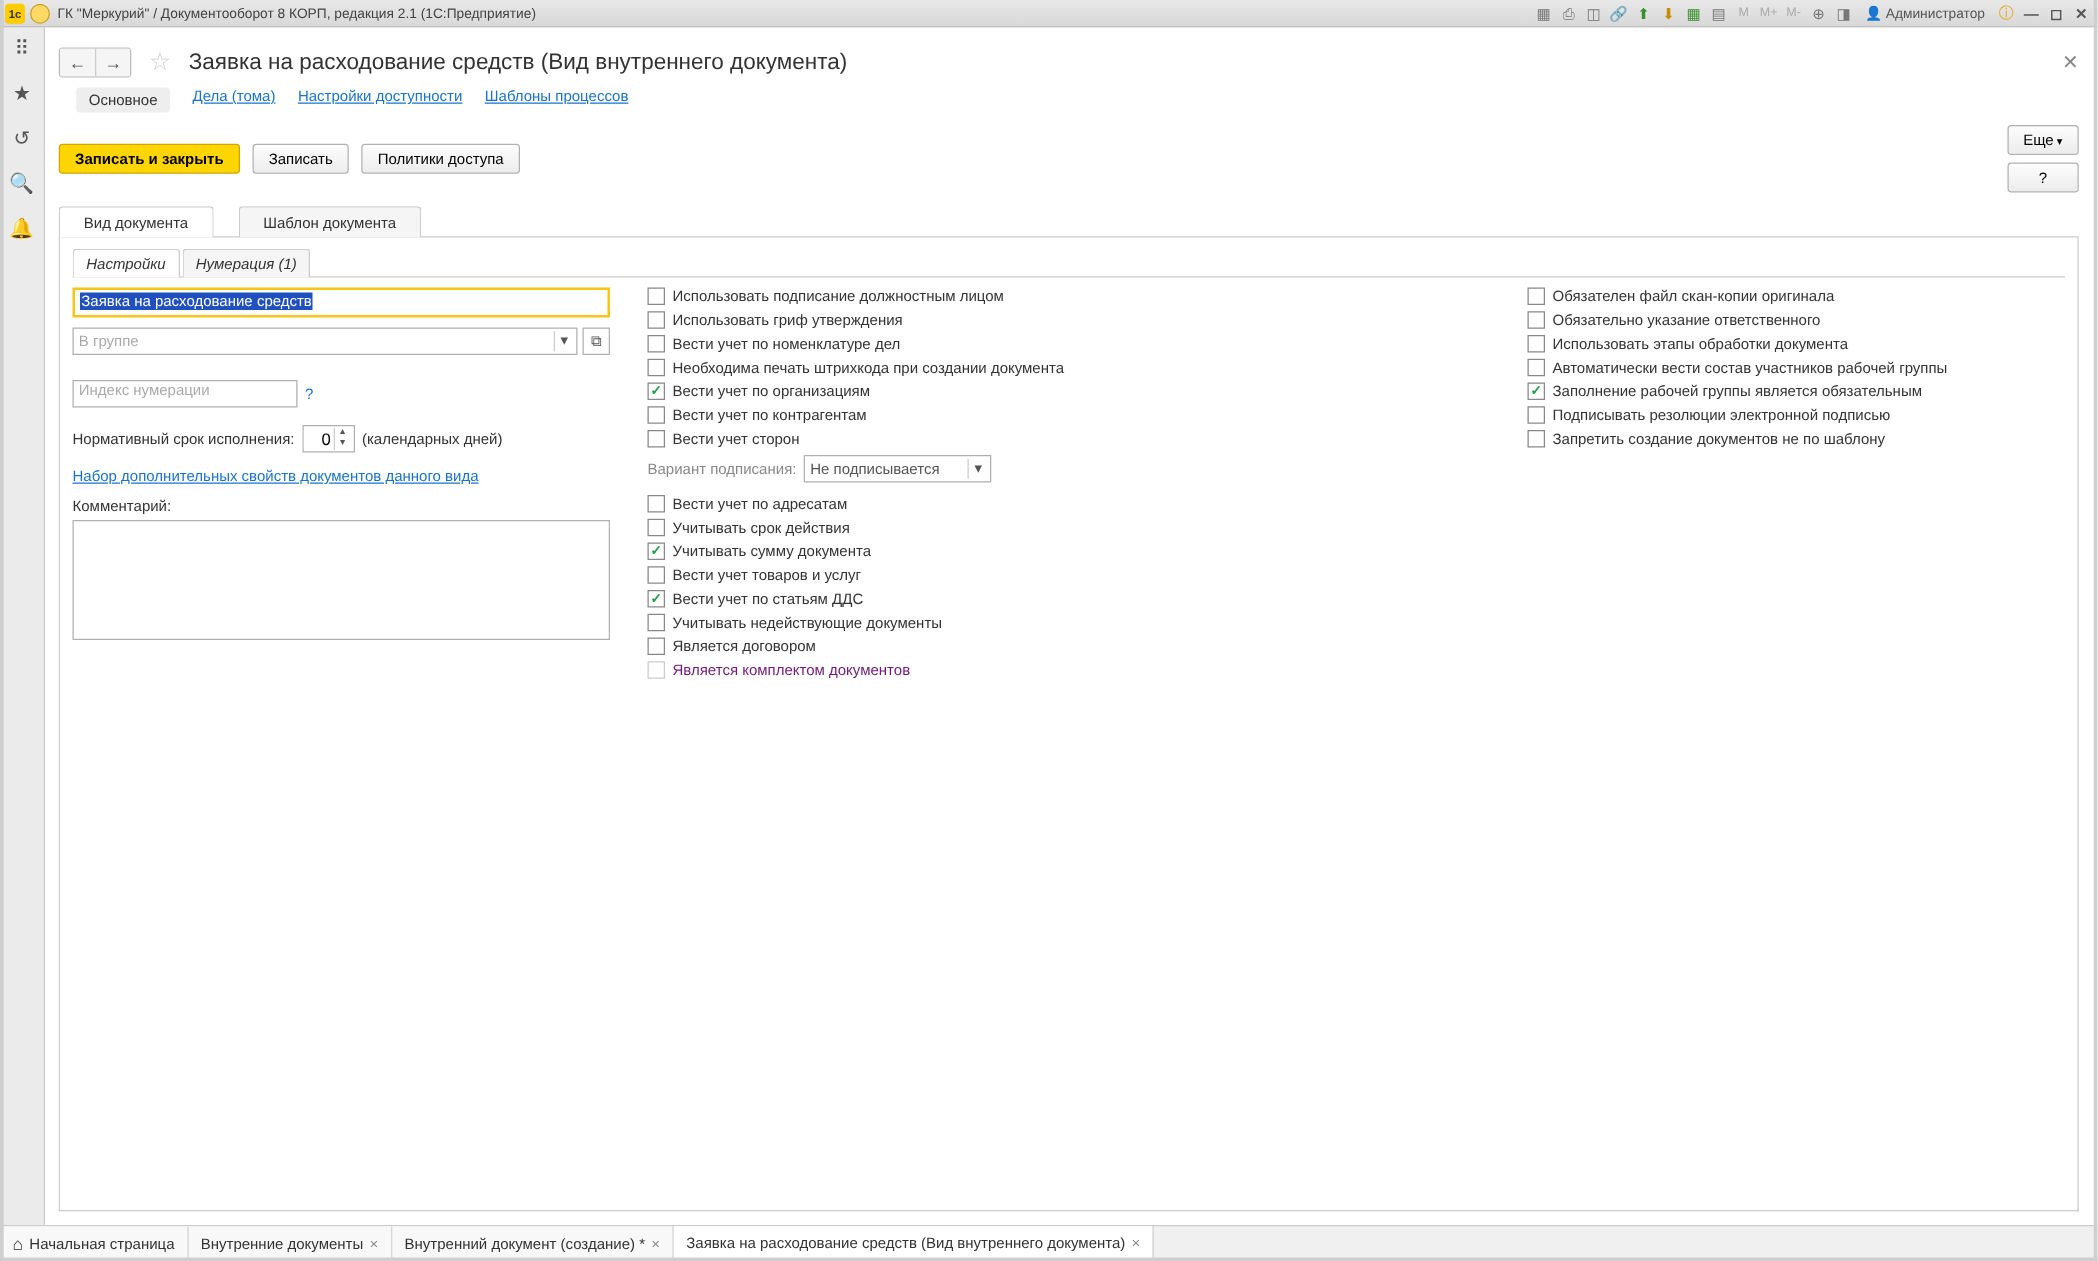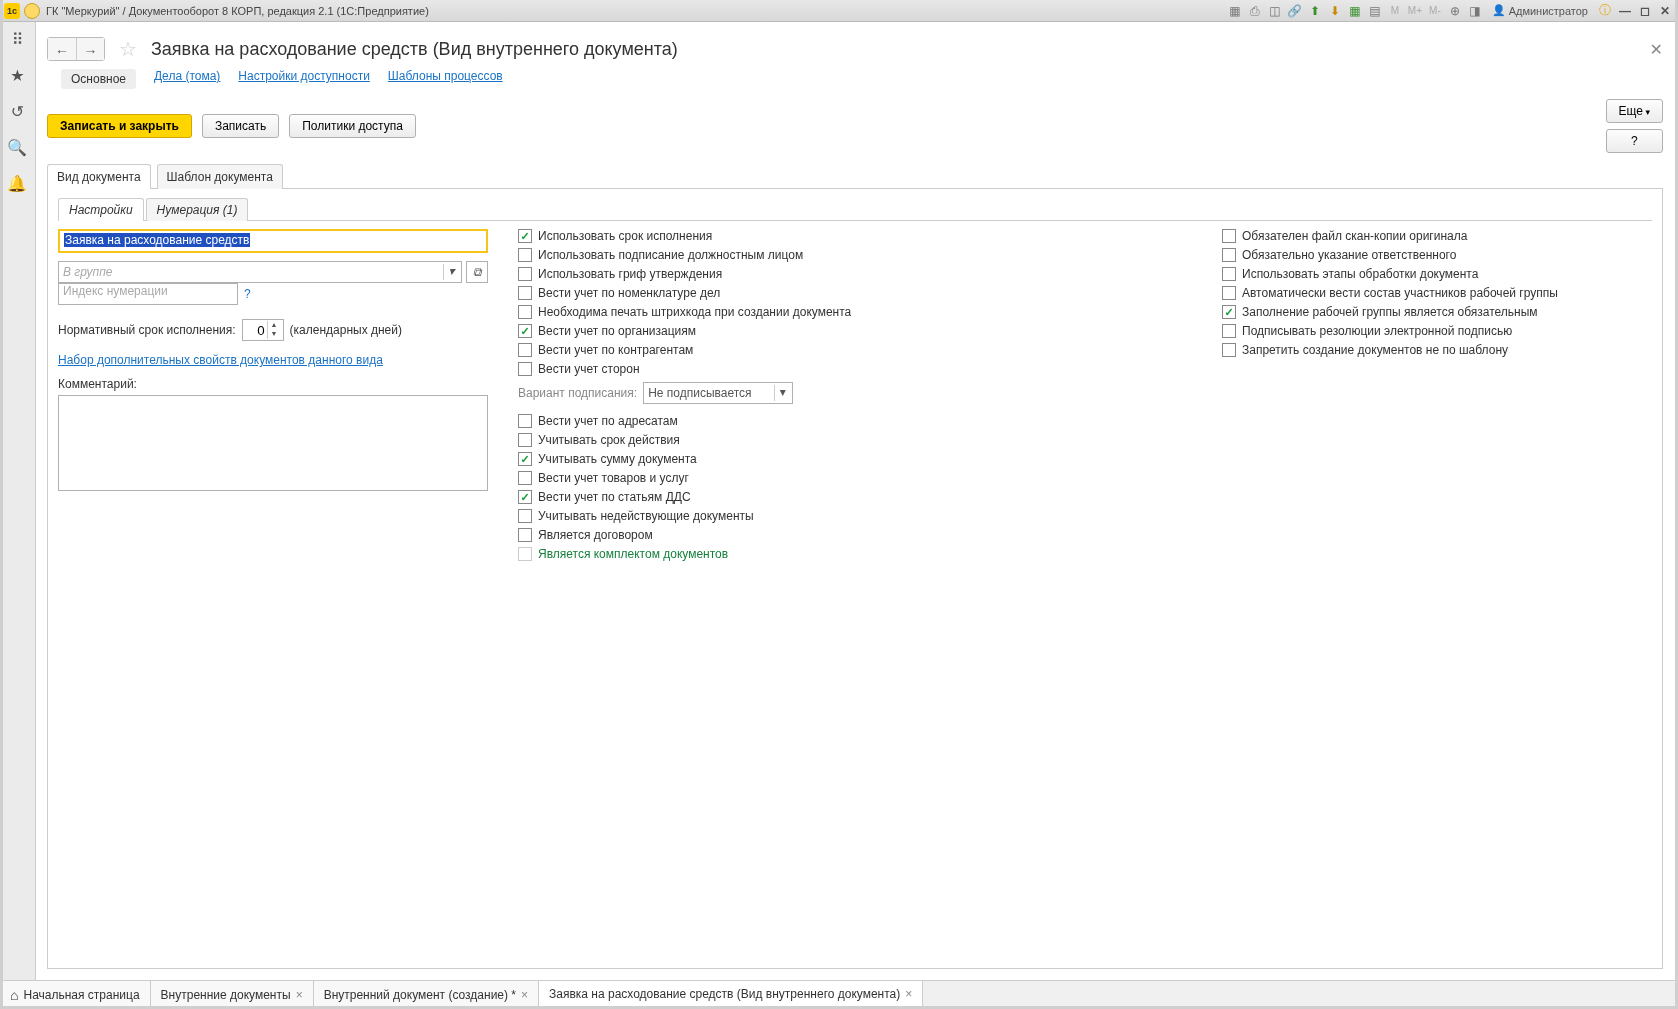--- a/index.html
+++ b/index.html
@@ -38,56 +38,56 @@
 .link-row .lnk.active { background:#eee; color:#333; text-decoration:none; padding:3px 10px; border-radius:3px;margin-left:14px;}
 
 .btn-row { display:flex; gap:10px; align-items:center; padding-bottom:10px;}
 .btn { border:1px solid #b0b0b0; background:linear-gradient(#fdfdfd,#ececec); padding:4px 12px; border-radius:3px; cursor:pointer; font-size:12px;}
 .btn.primary { background:#ffd500; border-color:#d4a500; font-weight:bold;}
 .btn-row .right-btns { margin-left:auto; display:flex; gap:6px;flex-direction:column;}
 .btn.more::after { content:" ▾"; font-size:9px;}
 .btn.help { padding:4px 8px;}
 
 .tabs { display:flex; border-bottom:1px solid #ccc; margin-bottom:0;}
-.tab { padding:5px 9px; border:1px solid #ccc; border-bottom:none; background:#f5f5f5; cursor:pointer; position:relative; top:1px; margin-right:6px; border-radius:3px 3px 0 0;text-align:center;}
+.tab { padding:5px 19px; border:1px solid #ccc; border-bottom:none; background:#f5f5f5; cursor:pointer; position:relative; top:1px; margin-right:20px; border-radius:3px 3px 0 0;text-align:center;}
 .tab.active { background:#fff;}
 
 .tab-body { border:1px solid #ccc; border-top:none; flex:1; padding:8px 10px; overflow:auto;}
 .sub-tabs { display:flex; border-bottom:1px solid #ccc; margin-bottom:8px;}
 .sub-tab { padding:4px 10px; border:1px solid #ccc; border-bottom:none; background:#f5f5f5; cursor:pointer; position:relative; top:1px; margin-right:2px; border-radius:3px 3px 0 0;font-style:italic;}
 .sub-tab.active { background:#fff;}
 
 .form-row { display:flex; align-items:flex-start; gap:30px;}
 .left-col { width:430px; flex-shrink:0;}
 .mid-col { flex:1;}
 .right-col { width:430px; flex-shrink:0;}
 
 .input-name { width:100%; height:24px; border:2px solid #f5c518; background:#fff; padding:2px 4px; margin-bottom:8px;}
 .input-name .sel { background:#2050c0; color:#fff; padding:0 1px;}
-.combo-row { display:flex; gap:4px; margin-bottom:0;font-style:italic;}
+.combo-row { display:flex; gap:4px; margin-bottom:20px;}
 .combo { flex:1; height:22px; border:1px solid #b0b0b0; display:flex; align-items:center; padding:0 4px; color:#aaa; position:relative;}
 .combo .drop { position:absolute; right:2px; top:2px; width:16px; height:16px; border-left:1px solid #ccc; text-align:center; color:#555;}
 .combo-btn { width:22px; height:22px; border:1px solid #b0b0b0; display:flex;align-items:center;justify-content:center; cursor:pointer; color:#555;}
 .idx-row { display:flex; align-items:center; gap:6px; margin-bottom:14px;}
 .idx-input { width:180px; height:22px; border:1px solid #b0b0b0; padding:0 4px; color:#aaa;}
 .help-q { color:#1a73c7; cursor:pointer;}
 
 .term-row { display:flex; align-items:center; gap:6px; margin-bottom:12px;}
 .spinner { width:42px; height:22px; border:1px solid #b0b0b0; display:flex; align-items:center; text-align:right;}
 .spinner input { width:24px; border:none; text-align:right; padding-right:2px;}
 .spinner .spin-btns { width:14px; display:flex; flex-direction:column;}
 .spinner .spin-btns div { height:9px; border-left:1px solid #ccc; font-size:7px; text-align:center; line-height:7px; color:#555; cursor:pointer;}
 
 .prop-link { color:#1a73c7; text-decoration:underline; cursor:pointer; display:inline-block; margin-bottom:10px;}
 .comment-label { margin-bottom:4px;}
 .comment-box { width:100%; height:96px; border:1px solid #b0b0b0; resize:none;}
 
 .check-list { display:flex; flex-direction:column; gap:5px;}
 .check-item { display:flex; align-items:center; gap:6px; font-size:12px; color:#333;}
-.check-item.disabled { color:#15803d;}
+.check-item.disabled { color:#701a75;}
 .cbx { width:14px; height:14px; border:1px solid #888; background:#fff; display:flex; align-items:center; justify-content:center; cursor:pointer;}
 .cbx.checked::after { content:"✓"; color:#1a9e3f; font-weight:bold; font-size:11px; line-height:1;}
 .cbx.disabled { border-color:#ccc; cursor:default;}
 
 .sign-row { display:flex; align-items:center; gap:6px; margin:6px 0 10px 0;}
 .sign-label { color:#888;}
 .sign-combo { width:150px; height:22px; border:1px solid #b0b0b0; display:flex; align-items:center; padding:0 4px; color:#555; position:relative;}
 .sign-combo .drop { position:absolute; right:2px; top:2px; width:16px; height:16px; border-left:1px solid #ccc; text-align:center; color:#555;}
 
 
@@ -208,24 +208,20 @@
           <span>(календарных дней)</span>
         </div>
         <a class="prop-link">Набор дополнительных свойств документов данного вида</a>
         <div class="comment-label">Комментарий:</div>
         <textarea class="comment-box" style=""></textarea>
       </div>
 
       <div class="mid-col">
         <div class="check-list" id="mid-checks">
               <div class="check-item">
-                <div class="cbx checked"></div>
-                <span>Использовать срок исполнения</span>
-              </div>
-              <div class="check-item">
                 <div class="cbx"></div>
                 <span>Использовать подписание должностным лицом</span>
               </div>
               <div class="check-item">
                 <div class="cbx"></div>
                 <span>Использовать гриф утверждения</span>
               </div>
               <div class="check-item">
                 <div class="cbx"></div>
                 <span>Вести учет по номенклатуре дел</span>

